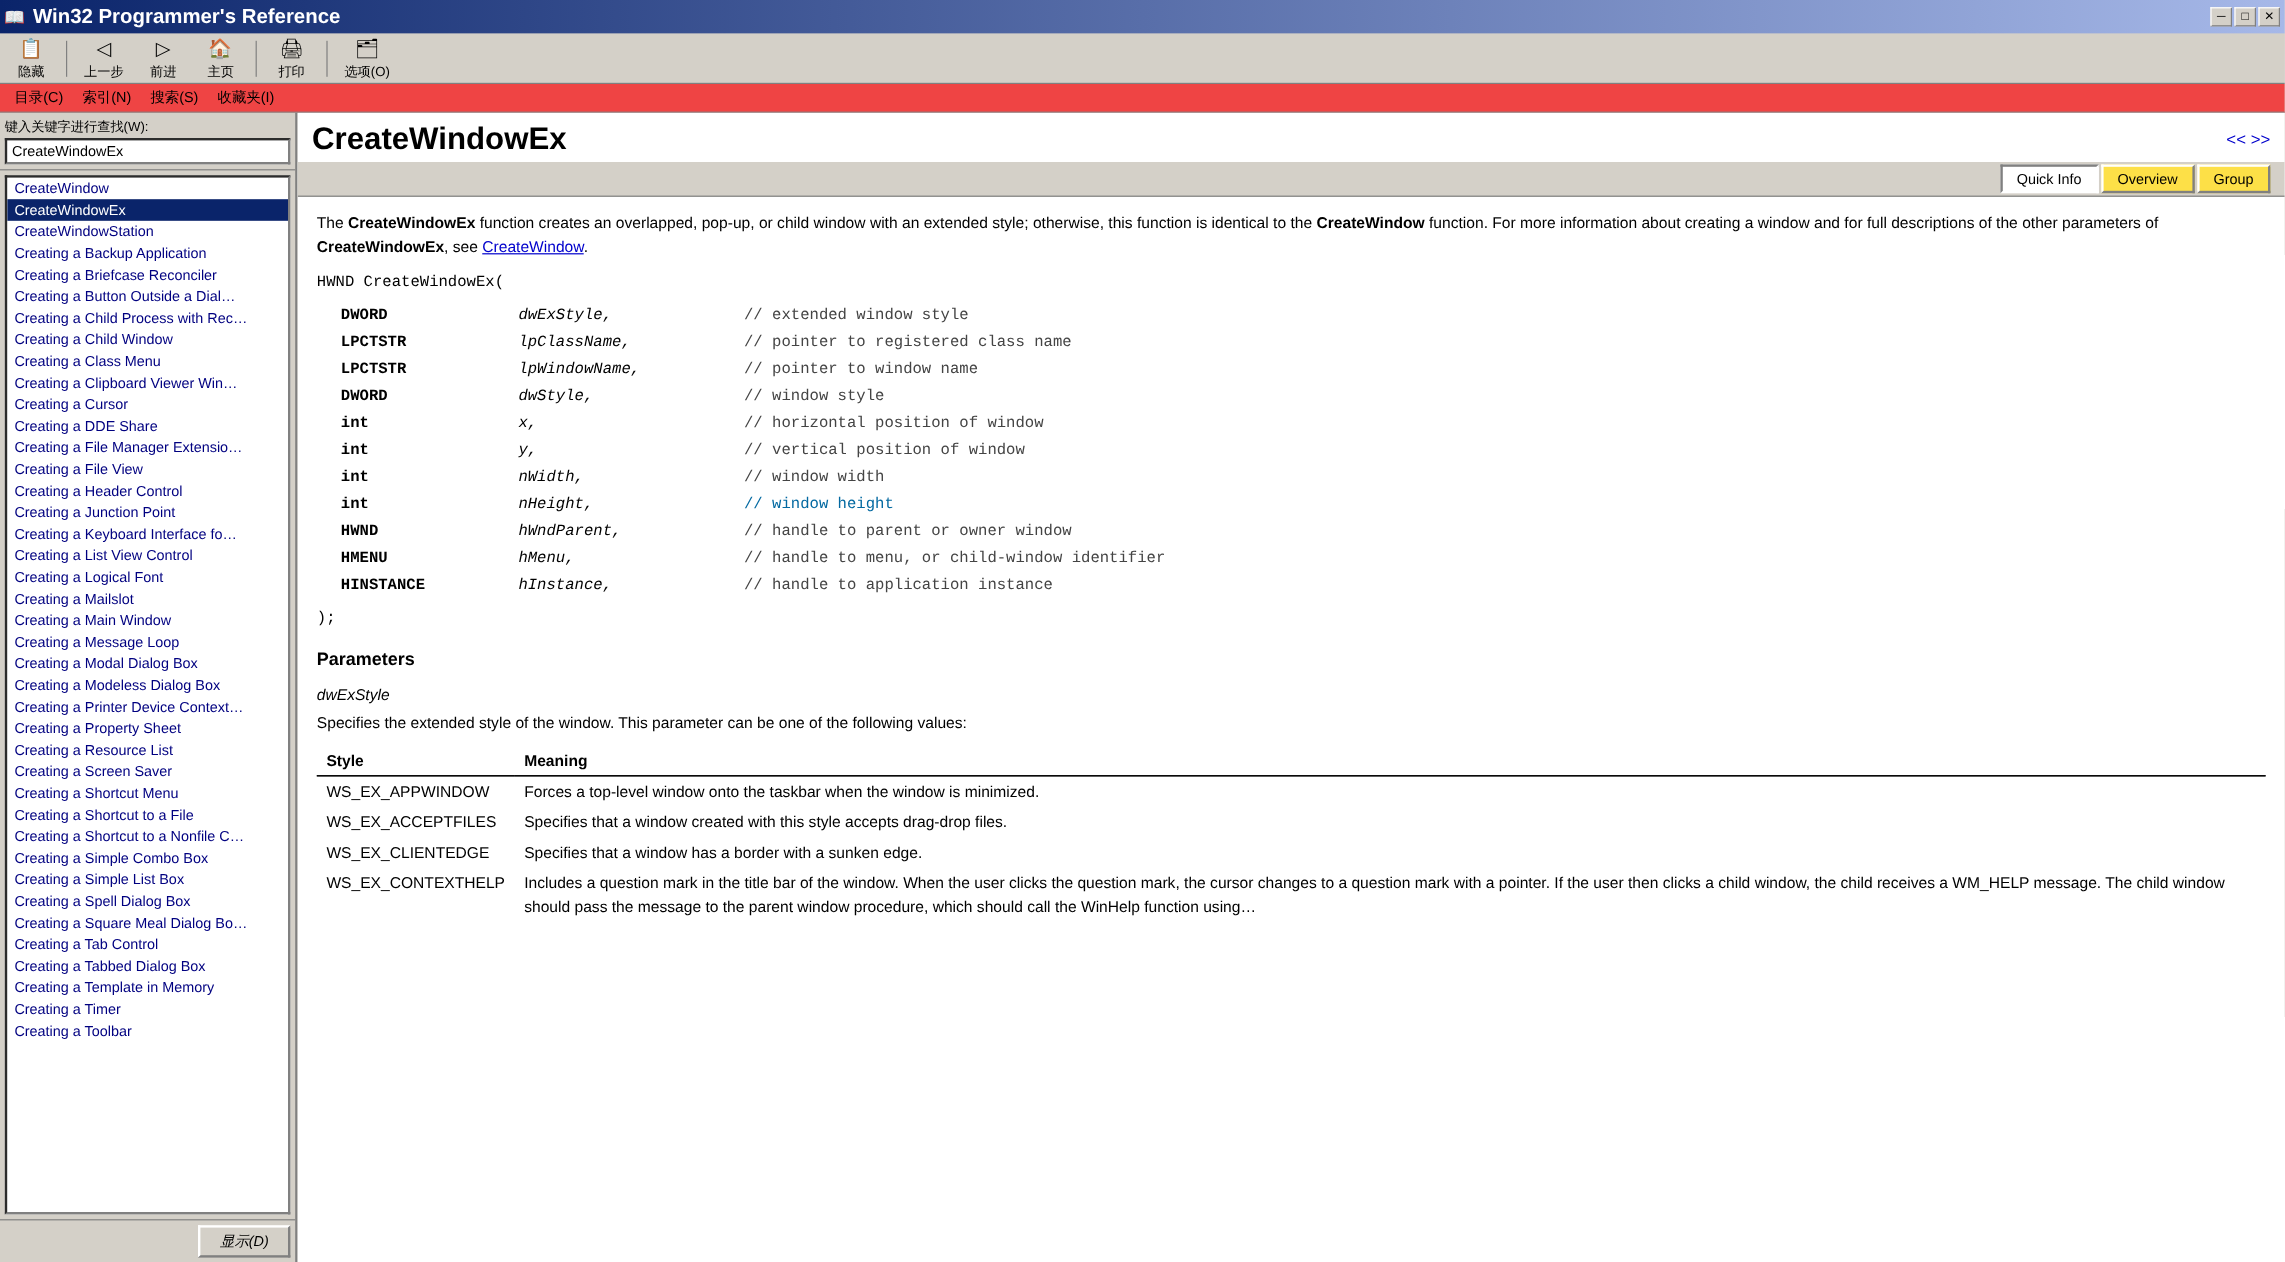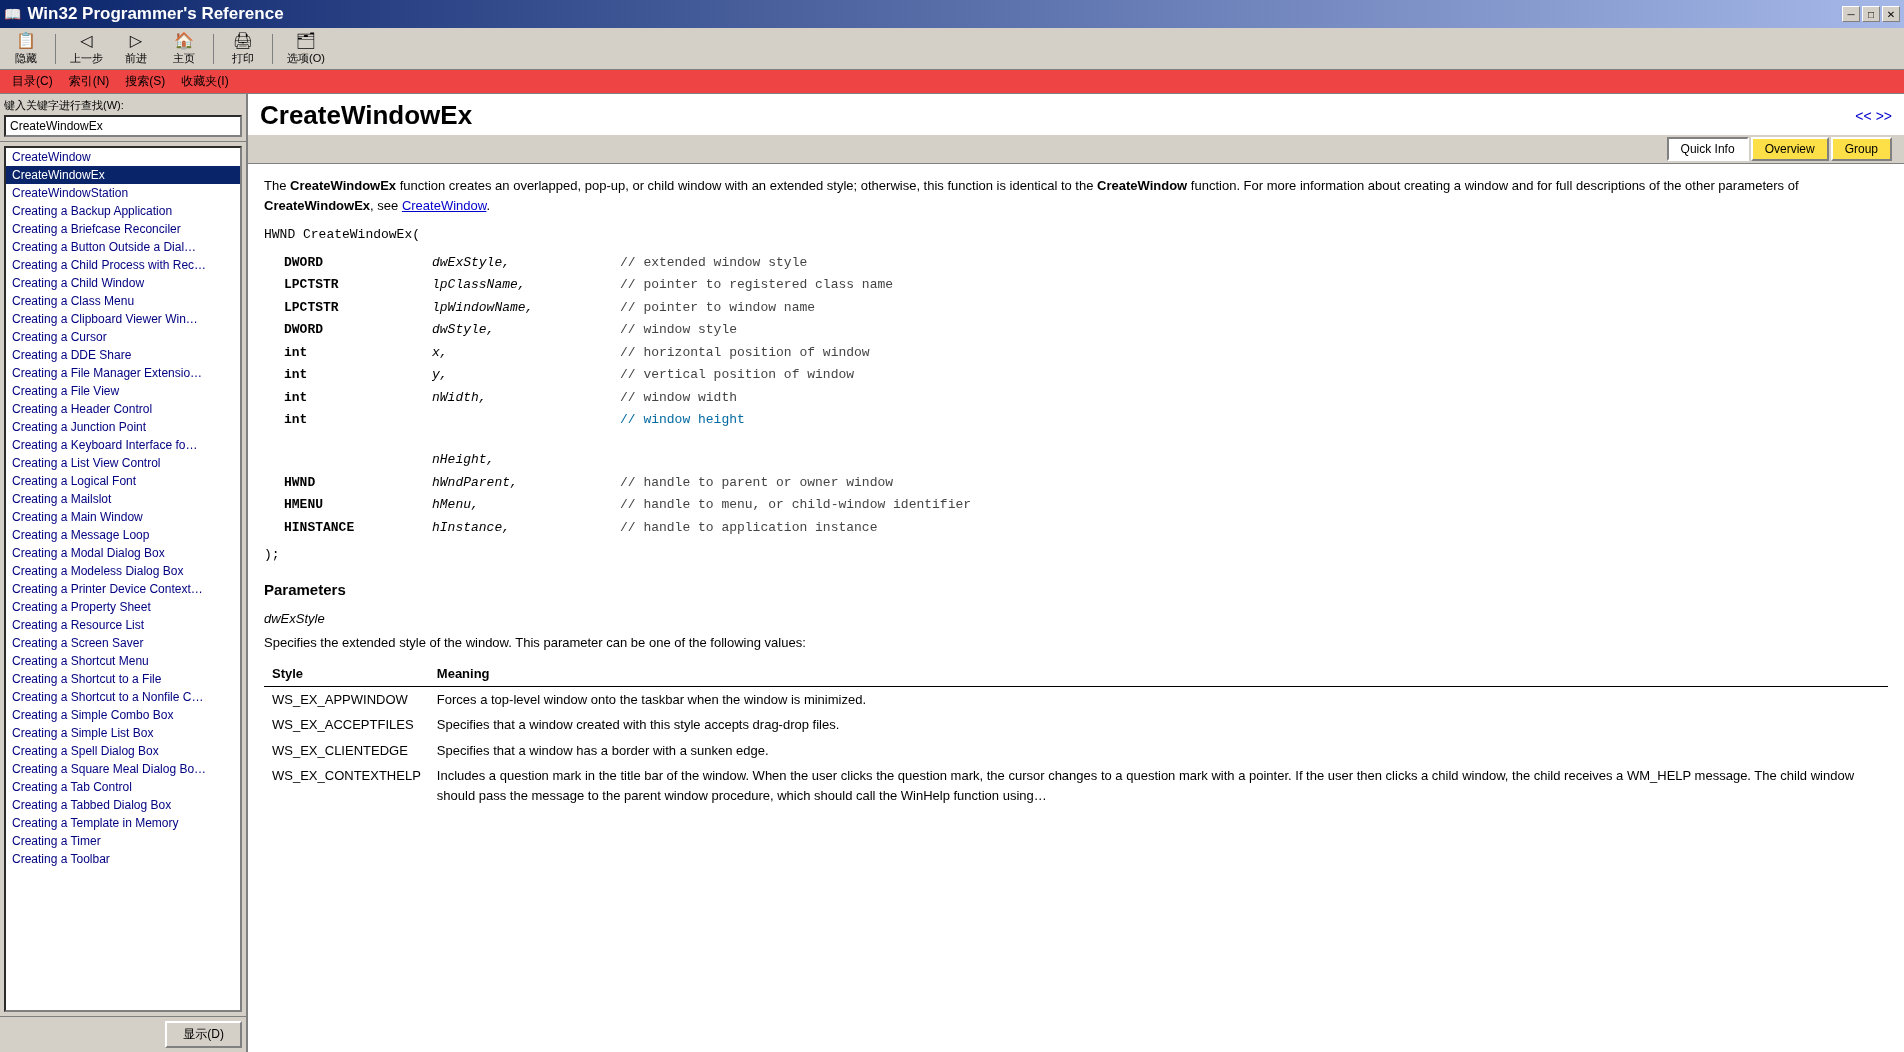--- a/index.html
+++ b/index.html
@@ -123,20 +123,21 @@
       justify-content: flex-end;
       border-top: 1px solid #808080;
     }
     .show-btn {
       padding: 3px 16px;
       background: #d4d0c8;
       border: 2px solid;
       border-color: #ffffff #808080 #808080 #ffffff;
       cursor: pointer;
       font-size: 12px;
+      font-style: italic;
     }
 
     
     .right-panel {
       flex: 1;
       display: flex;
       flex-direction: column;
       background: white;
       overflow: hidden;
     }
@@ -382,21 +383,21 @@
               <span style="font-style: italic; min-width: 160px;">y,</span>
               <span style="color: rgb(68, 68, 68); margin-left: 20px;">// vertical position of window</span>
             </div>
             <div style="display: flex; gap: 8px; margin-bottom: 3px;">
               <span style="font-weight: bold; min-width: 140px;">int </span>
               <span style="font-style: italic; min-width: 160px;">nWidth,</span>
               <span style="color: rgb(68, 68, 68); margin-left: 20px;">// window width</span>
             </div>
             <div style="display: flex; gap: 8px; margin-bottom: 3px;">
               <span style="font-weight: bold; min-width: 140px;">int </span>
-              <span style="font-style: italic; min-width: 160px; margin-top: 40px;">nHeight,</span>
+              <span style="font-style: italic; min-width: 160px;">nHeight,</span>
               <span style="color: #0369a1; margin-left: 20px;">// window height</span>
             </div>
             <div style="display: flex; gap: 8px; margin-bottom: 3px;">
               <span style="font-weight: bold; min-width: 140px;">HWND </span>
               <span style="font-style: italic; min-width: 160px;">hWndParent,</span>
               <span style="color: rgb(68, 68, 68); margin-left: 20px;">// handle to parent or owner window</span>
             </div>
             <div style="display: flex; gap: 8px; margin-bottom: 3px;">
               <span style="font-weight: bold; min-width: 140px;">HMENU </span>
               <span style="font-style: italic; min-width: 160px;">hMenu,</span>

